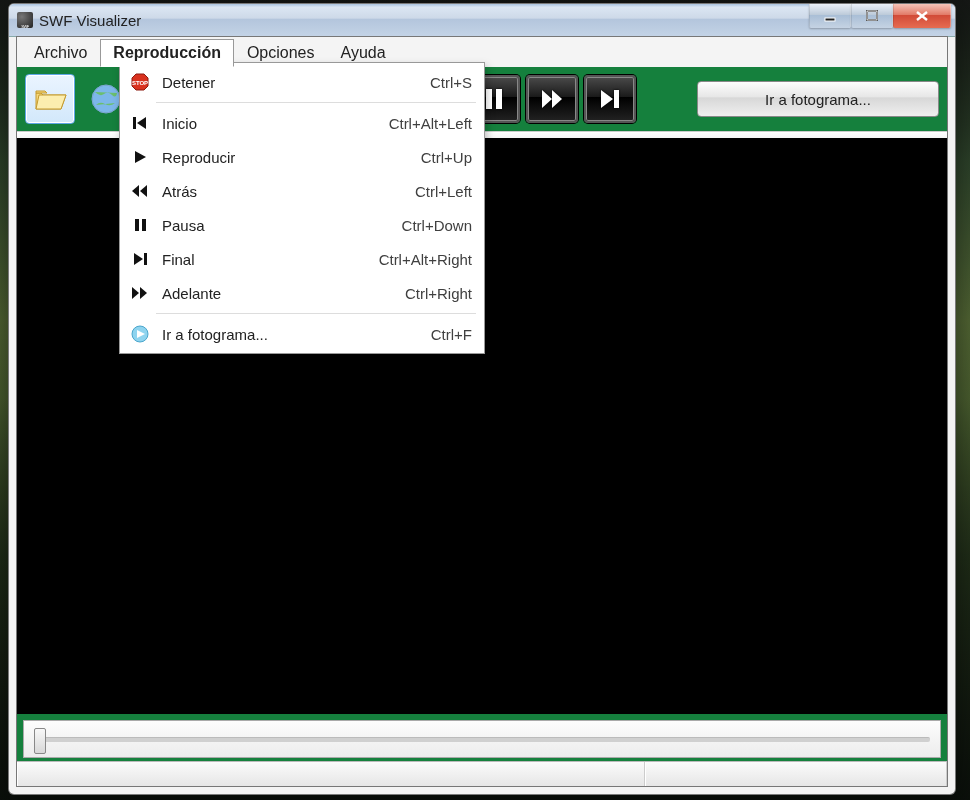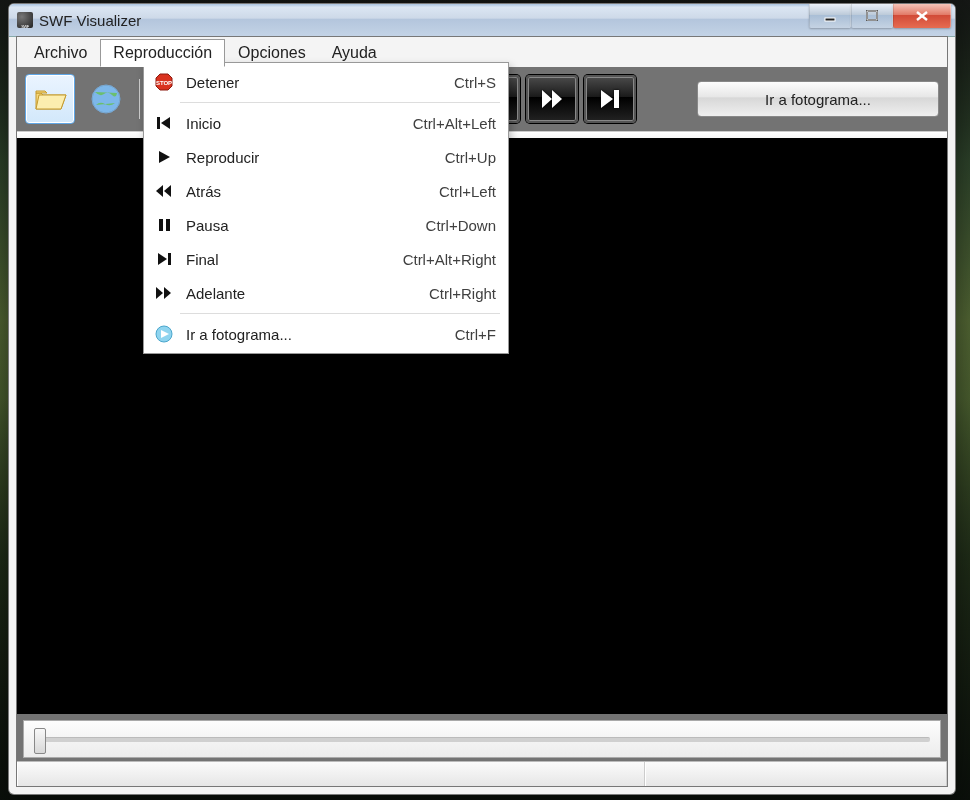--- a/index.html
+++ b/index.html
@@ -90,21 +90,21 @@
     margin-right: 4px;
   }
   .win-btn svg { display:block; }
 
   .client {
     position: absolute;
     top: 32px;
     left: 7px;
     right: 7px;
     bottom: 7px;
-    background: #737373;
+    background: #15803d;
     border: 1px solid #777;
     text-align: center;
   }
 
   
   .menubar {
     height: 28px;
     display: flex;
     align-items: stretch;
     padding: 2px 4px 0 4px;
@@ -118,20 +118,21 @@
     align-items:center;
     cursor: default;
     border: 1px solid transparent;
   }
   .menu-item.open {
     background: #fff;
     border: 1px solid #999;
     border-bottom: 1px solid #fff;
     position: relative;
     z-index: 20;
+    font-weight: bold;
   }
 
   
   .toolbar {
     height: 56px;
     padding: 4px 8px;
     display: flex;
     align-items: center;
     gap: 6px;
     border-bottom: 1px solid #ccc;
@@ -249,21 +250,20 @@
   .dropdown {
     position: absolute;
     left: 110px;
     top: 58px;
     width: 360px;
     background: #fff;
     border: 1px solid #999;
     box-shadow: 2px 4px 8px rgba(0,0,0,0.25);
     z-index: 10;
     padding: 2px;
-    margin-left: 24px;
   }
   .dm-item {
     display: flex;
     align-items: center;
     height: 34px;
     padding: 0 10px 0 6px;
     font-size: 15px;
     color: #222;
   }
   .dm-icon {

